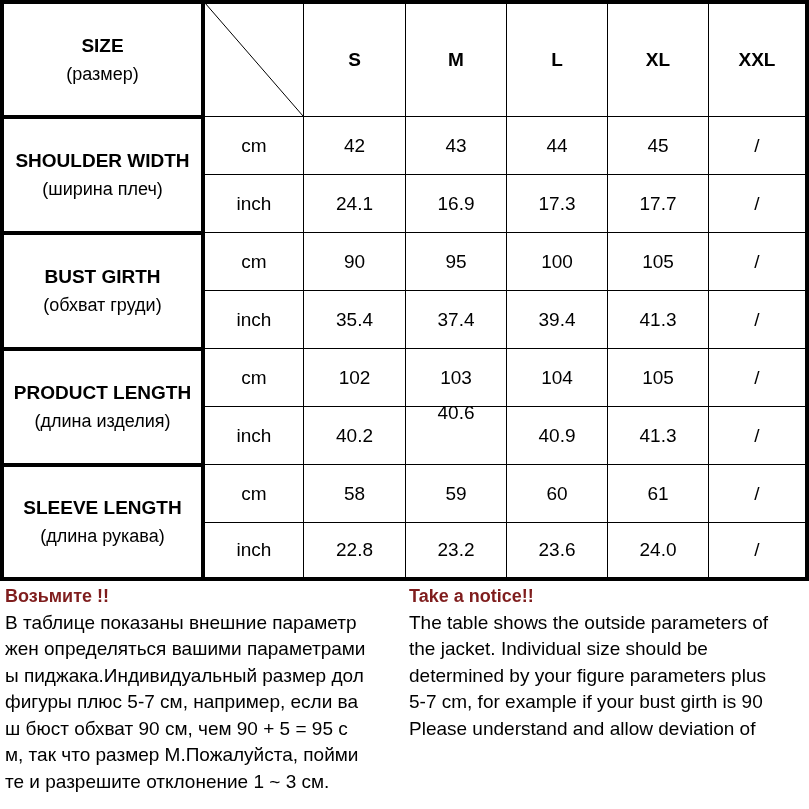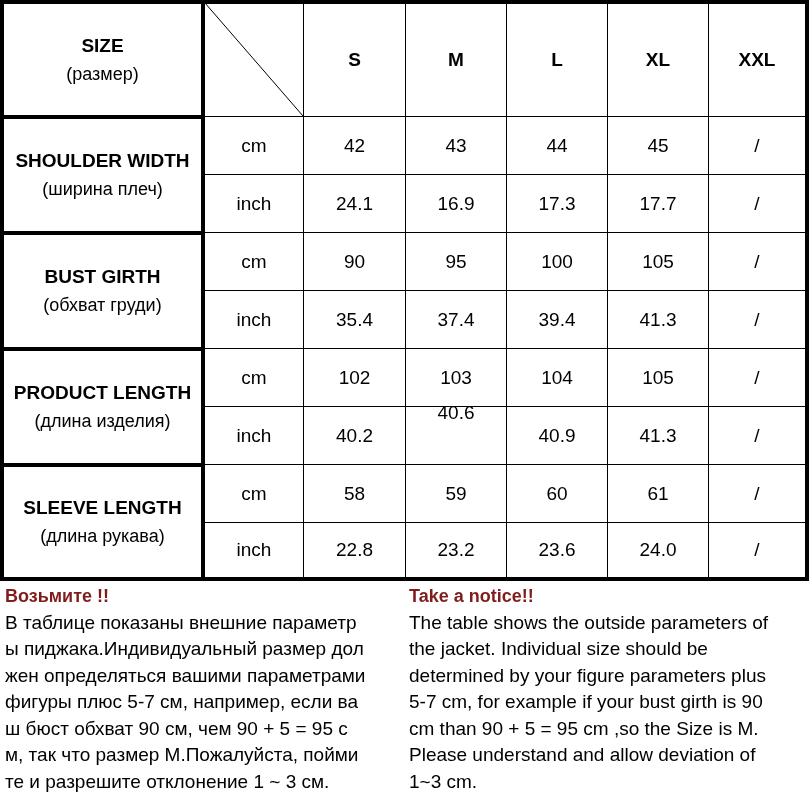--- a/index.html
+++ b/index.html
@@ -128,29 +128,27 @@
       <div class="cell" style="left: 406px; top: 523px; width: 100px; height: 54px;">23.2</div>
       <div class="cell" style="left: 507px; top: 523px; width: 100px; height: 54px;">23.6</div>
       <div class="cell" style="left: 608px; top: 523px; width: 100px; height: 54px;">24.0</div>
       <div class="cell" style="left: 709px; top: 523px; width: 96px; height: 54px;">/</div>
     </div>
 </div>
 
 <div class="notes" style="left:5px;width:400px">
   <div class="title">Возьмите !!</div>
   <div>В таблице показаны внешние параметр</div>
+  <div>жен определяться вашими параметрами</div>
   <div>ы пиджака.Индивидуальный размер дол</div>
-  <div>жен определяться вашими параметрами</div>
   <div>фигуры плюс 5-7 см, например, если ва</div>
   <div>ш бюст обхват 90 см, чем 90 + 5 = 95 с</div>
   <div>м, так что размер M.Пожалуйста, пойми</div>
   <div>те и разрешите отклонение 1 ~ 3 см.</div>
 </div>
 <div class="notes" style="left:409px;width:400px">
   <div class="title">Take a notice!!</div>
   <div>The table shows the outside parameters of</div>
   <div>the jacket. Individual size should be</div>
   <div>determined by your figure parameters plus</div>
   <div>5-7 cm, for example if your bust girth is 90</div>
-  <div>cm than 90 + 5 = 95 cm ,so the Size is M.</div>
   <div>Please understand and allow deviation of</div>
-  <div>1~3 cm.</div>
 </div>
 
 </body></html>

